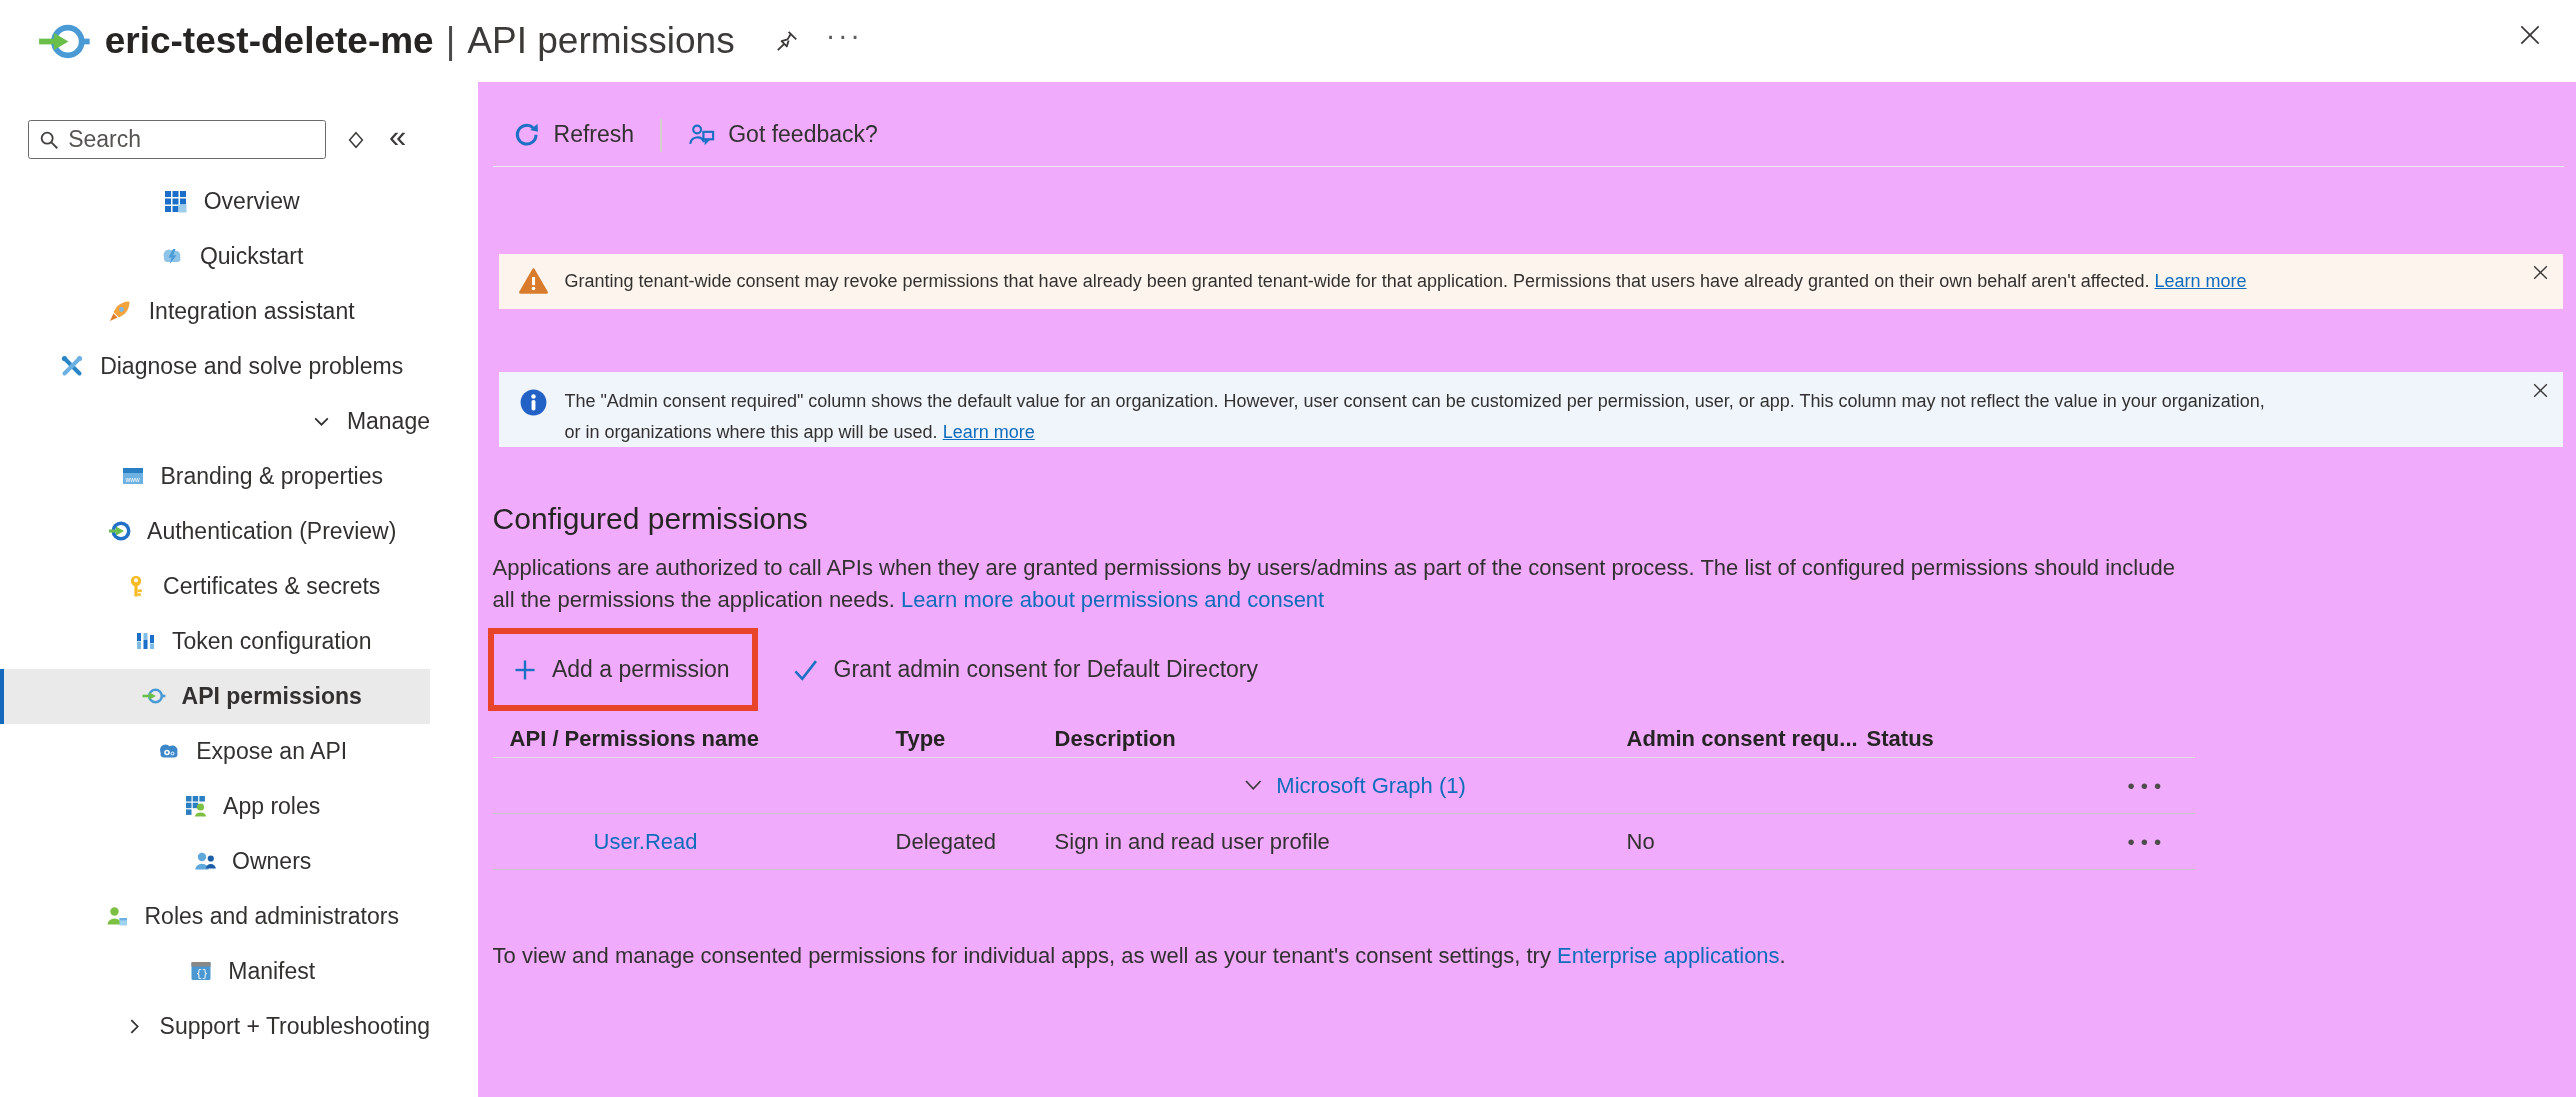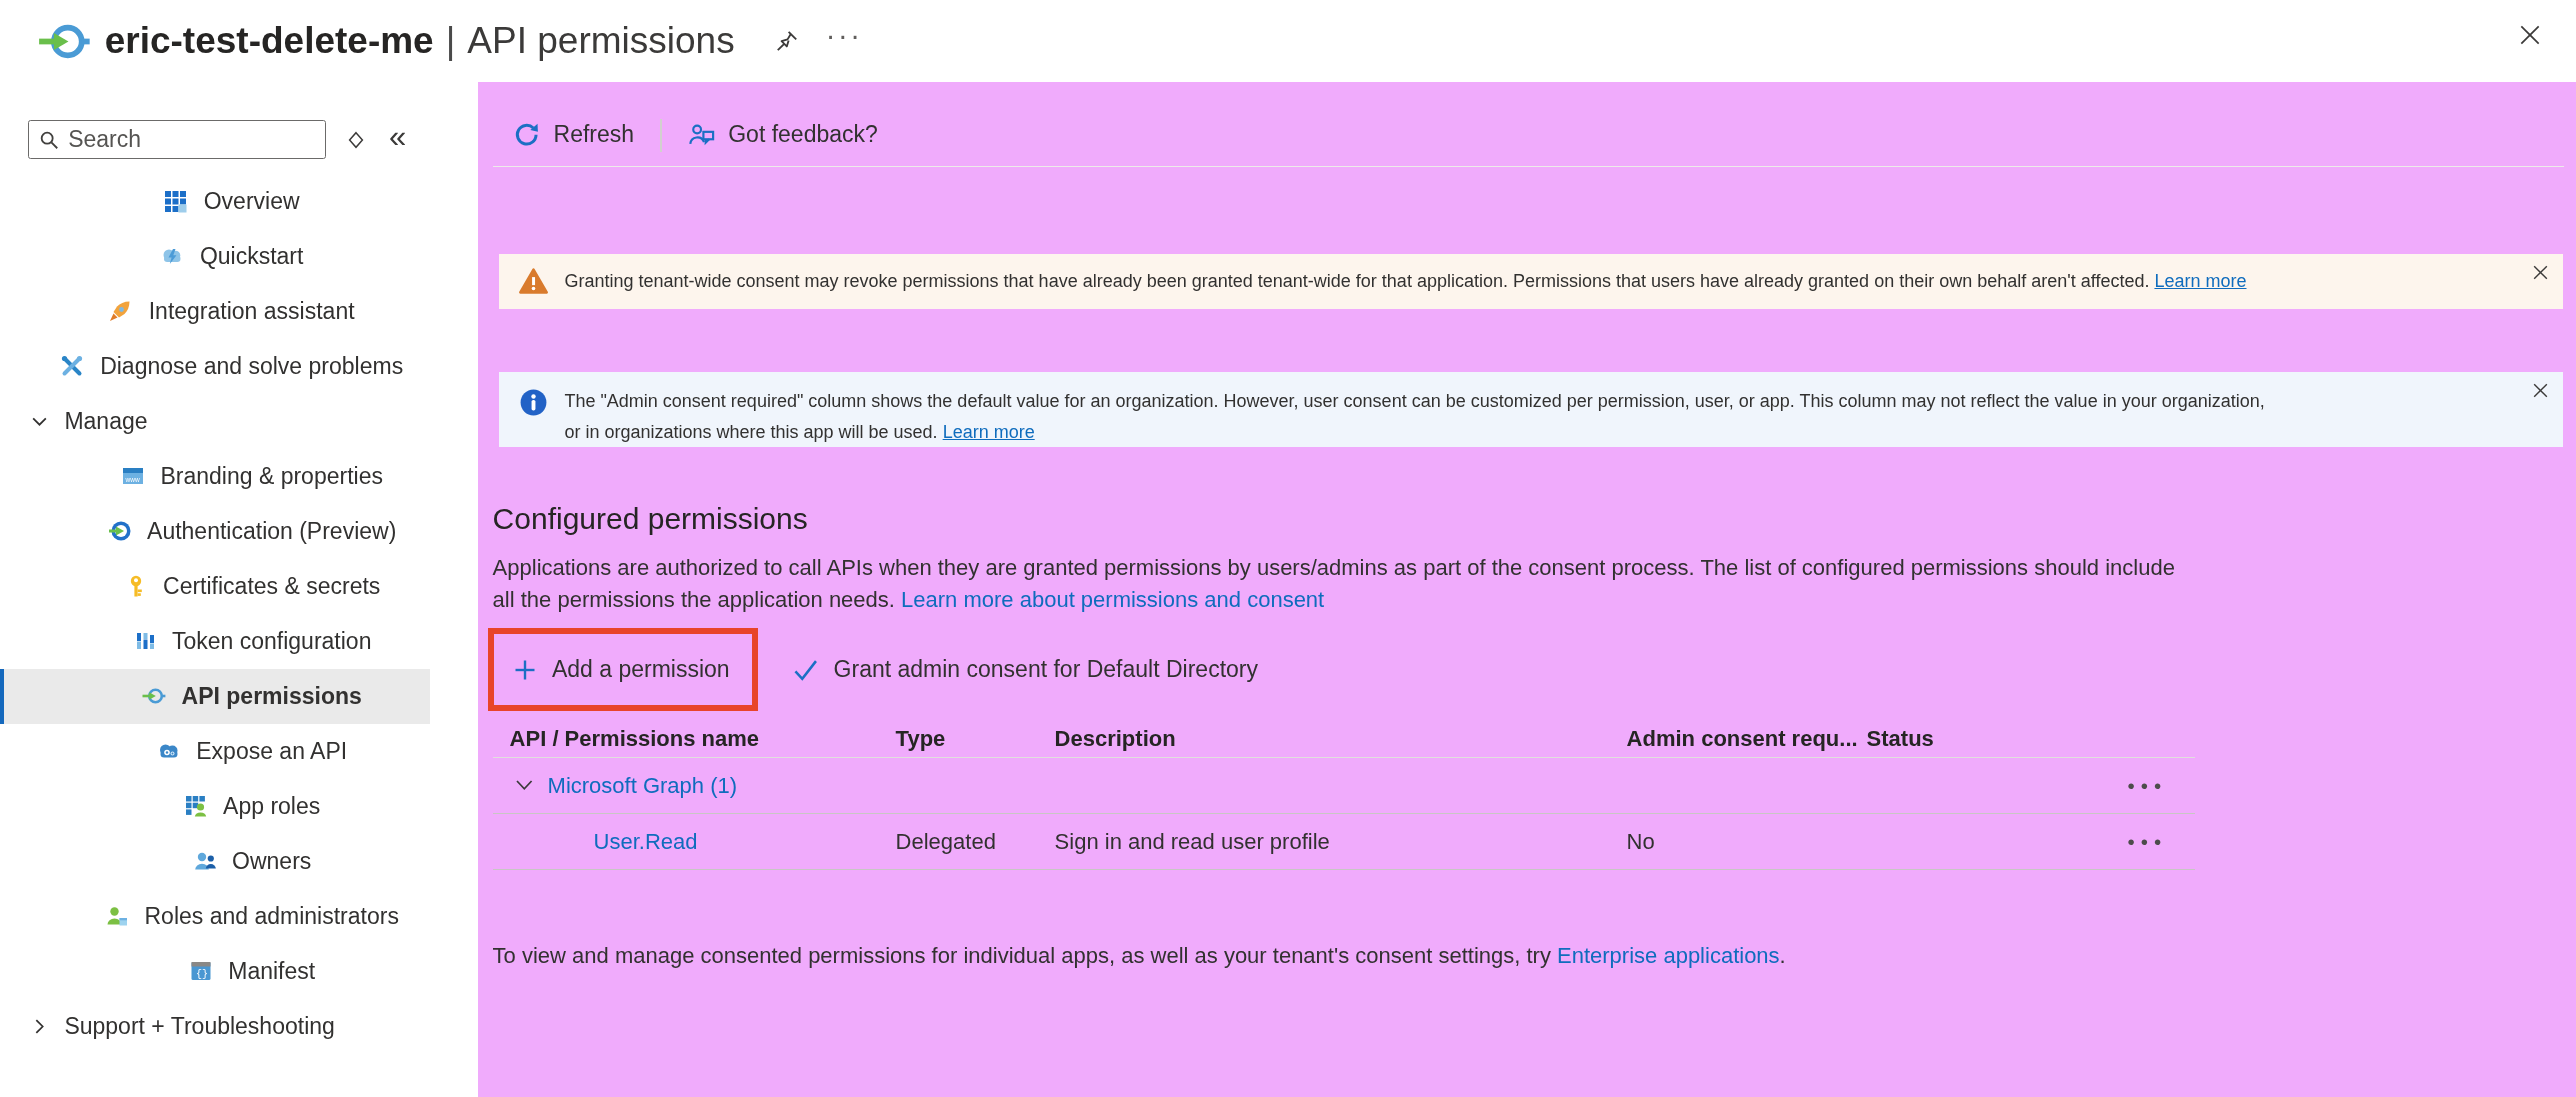--- a/index.html
+++ b/index.html
@@ -27,21 +27,21 @@
   .search-box { width:298px; height:39px; border:1.7px solid #6b6a69; border-radius:2.6px; display:flex; align-items:center; padding:0 8.6px; background:#fff; }
   .search-box input { border:none; outline:none; width:100%; font-family:"Liberation Sans",sans-serif; font-size:23px; color:#323130; margin-left:8.6px; background:transparent; }
   .search-box input::placeholder { color:#555452; opacity:1; }
   .search-side-btn { background:none; border:none; cursor:pointer; }
   .diamond-btn { margin-left:19px; }
   .collapse-btn { margin-left:22px; font-size:31px; color:#3b3a39; font-family:"Liberation Sans",sans-serif; line-height:1; padding-bottom:5.1px; }
   .nav { margin-top:14.6px; }
   .nav-item, .nav-group { position:relative; height:55px; width:430px; display:flex; align-items:center; cursor:pointer; font-size:23px; color:#323130; }
   .nav-item { padding-left:33px;justify-content:center; }
   .nav-item.sub { padding-left:74px; }
-  .nav-group { padding-left:30px; }
+  .nav-group { padding-left:30px;justify-content:flex-end; }
   .nav-item .icon { margin-right:16.3px; }
   .nav-item.sub .icon { margin-right:15.4px; }
   .nav-group .icon { margin-right:15.4px; }
   .nav-item.selected { background:#eaeaea; font-weight:700; }
   .nav-item.selected::before { content:""; position:absolute; left:0; top:0; bottom:0; width:4.3px; background:#1569bd; }
 
   
   .content { position:absolute; left:478px; top:82px; right:0; bottom:0; background:#f0abfc; }
 
   .toolbar { position:absolute; left:14.6px; right:12px; top:0; height:85px; border-bottom:1.7px solid #edebe9; display:flex; align-items:center; padding-left:20.6px; padding-top:22px; }
@@ -61,21 +61,21 @@
 
   .actions-row { position:absolute; left:0; top:546px; height:83px; display:flex; align-items:center; }
   .red-box { margin-left:10.3px; height:83px; border:6px solid #e8442a; display:flex; align-items:center; padding:0 22px 0 19px; }
   .action-btn { display:flex; align-items:center; background:none; border:none; font-family:"Liberation Sans",sans-serif; font-size:23px; color:#323130; cursor:pointer; gap:14.6px; }
   .grant-btn { margin-left:34px; }
 
   .perm-table { position:absolute; left:14.6px; top:638px; width:1702px; }
   .t-head { display:grid; grid-template-columns:403px 159px 572px 240px 1fr; height:38px; align-items:center; border-bottom:1.7px solid #e1dfdd; }
   .th { font-weight:700; font-size:22px; color:#262524; }
   .th.c1 { padding-left:17px; }
-  .t-row { position:relative; height:56px; border-bottom:1.7px solid #c8c6c4; }
+  .t-row { position:relative; height:56px; border-bottom:1.7px solid #c8c6c4;justify-content:center; }
   .t-row.grid { display:grid; grid-template-columns:403px 159px 572px 240px 1fr; align-items:center; }
   .t-row.flex { display:flex; align-items:center; }
   .group-chevron { margin-left:21.4px; margin-right:13px; }
   .cell-indent { padding-left:101px; }
   .td { font-size:22px; color:#323130; }
   .row-menu { position:absolute; right:27.4px; top:0; bottom:0; background:none; border:none; font-size:20.6px; letter-spacing:6px; color:#4d4c4b; cursor:pointer; }
 
   .page-footer { position:absolute; left:14.6px; top:861px; font-size:22px; color:#323130; }
 </style>
 </head>

